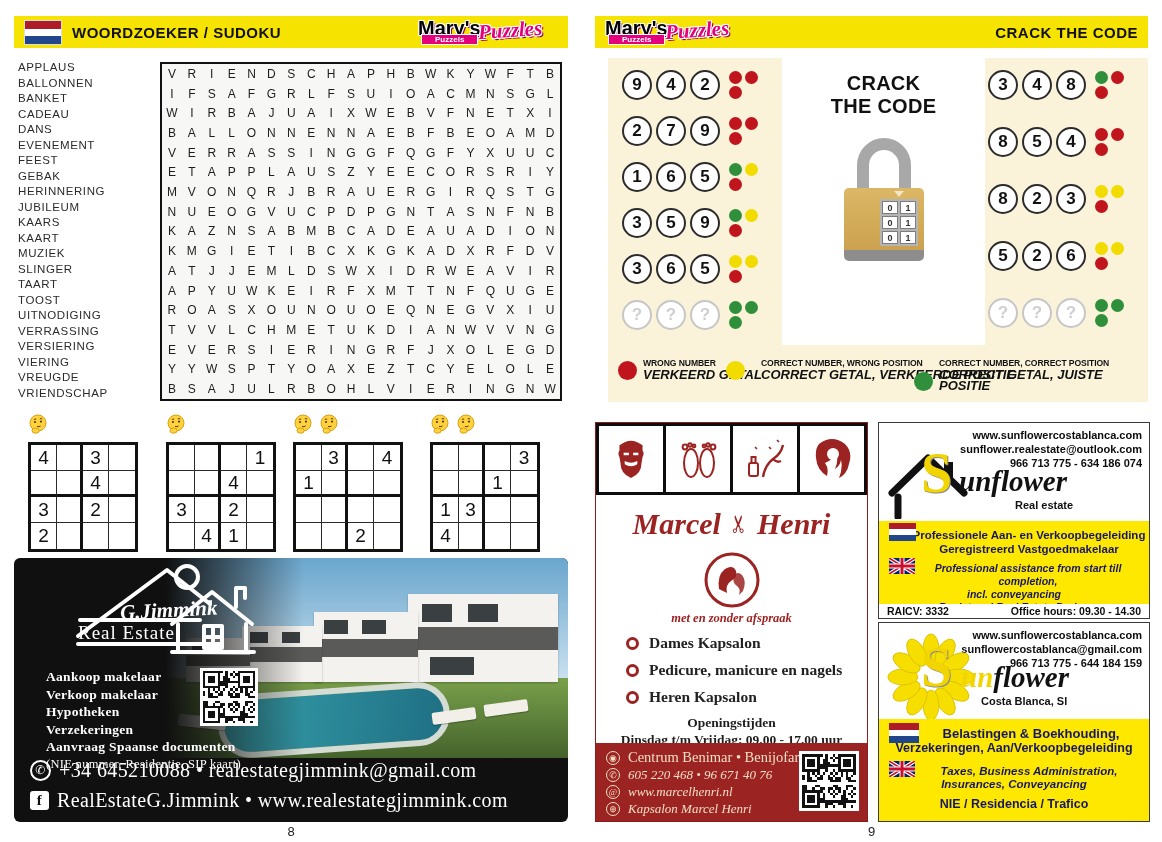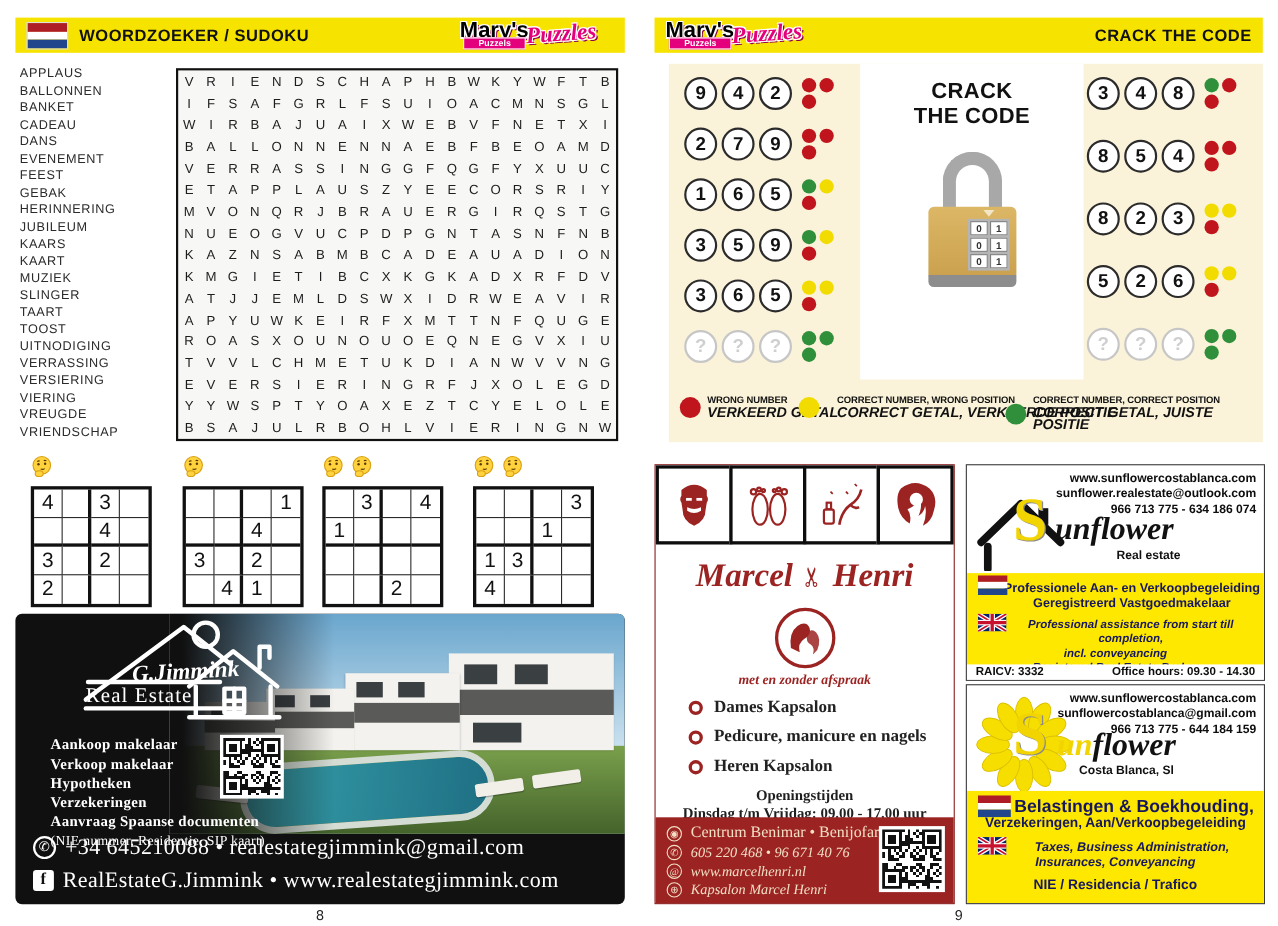--- a/index.html
+++ b/index.html
@@ -90,21 +90,21 @@
   .lock-shackle{position:absolute;left:13px;top:0;width:54px;height:58px;border:12px solid #a8a8a8;border-bottom:none;border-radius:28px 28px 0 0}
   .lock-body{position:absolute;left:0;top:50px;width:80px;height:66px;background:linear-gradient(#dcb765,#caa04e);border-radius:5px}
   .lock-band{position:absolute;left:0;top:112px;width:80px;height:11px;background:#8d8d8d;border-radius:0 0 5px 5px}
   .lock-mark{position:absolute;left:50px;top:53px;width:0;height:0;border-left:5px solid transparent;border-right:5px solid transparent;border-top:6px solid #f2e6c8}
   .lock-dials{position:absolute;left:36px;top:61px;width:38px;background:#b5b5b5;padding:2px}
   .dial-row{display:flex;gap:2px;margin-bottom:2px}
   .dial-row:last-child{margin-bottom:0}
   .dial-cell{width:16px;height:13px;background:#fff;border:1px solid #7d7d7d;display:flex;align-items:center;justify-content:center;
     font:700 9px "Liberation Sans",sans-serif;color:#333}
   
-  .legend-item{position:absolute;top:300px;display:flex;align-items:center;gap:6px}
+  .legend-item{position:absolute;top:300px;display:flex;align-items:flex-end;gap:6px}
   .legend-dot{width:19px;height:19px;border-radius:50%;display:block;margin-top:3px;flex:none}
   .legend-text{display:block}
   .legend-text b{display:block;font-size:8.6px;font-weight:800;letter-spacing:-.1px;line-height:11px;color:#111}
   .legend-text em{display:block;font-size:13px;font-weight:700;font-style:italic;line-height:11px;color:#111}
 
   
   .marcel-ad{position:absolute;left:595px;top:422px;width:273px;height:400px;background:#fff;border:1px solid #8a1d1d}
   .m-icons{display:flex;height:72px}
   .m-iconbox{flex:1;border:3px solid #0d0d0d;margin-left:-3px;background:#fff;display:flex;align-items:center;justify-content:center}
   .m-iconbox:first-child{margin-left:0}
@@ -1543,21 +1543,21 @@
     <span class="sun-word" style="left:80px;top:28px"><span class="yel">un</span><span>flower</span></span>
     <span class="sun-tag" style="left:100px;top:62px">Costa Blanca, Sl</span>
   </div>
   <div class="sun-band" style="top:96px;height:104px">
     <div class="band-row" style="padding-top:8px">
       <span class="flag" style="top:4px"><svg width="30" height="20">
             <rect width="30" height="7" fill="#ae1c28"></rect>
             <rect y="7" width="30" height="6" fill="#fff"></rect>
             <rect y="13" width="30" height="7" fill="#21468b"></rect>
           </svg></span>
-      <div class="band-nl-line" style="font-size:16px;margin-left:34px">Belastingen &amp; Boekhouding,</div>
+      <div class="band-nl-line" style="font-size:13px;margin-left:34px">Belastingen &amp; Boekhouding,</div>
       <div class="band-nl-line" style="font-size:12.5px">Verzekeringen, Aan/Verkoopbegeleiding</div>
     </div>
     <div class="band-row" style="padding-top:10px">
       <span class="flag" style="top:6px"><svg width="26" height="16">
             <rect width="26" height="16" fill="#012169"></rect>
             <path d="M0 0 L26 16 M26 0 L0 16" stroke="#fff" stroke-width="4"></path>
             <path d="M0 0 L26 16 M26 0 L0 16" stroke="#c8102e" stroke-width="1.6"></path>
             <rect x="10.5" width="5" height="16" fill="#fff"></rect>
             <rect y="5.5" width="26" height="5" fill="#fff"></rect>
             <rect x="11.5" width="3" height="16" fill="#c8102e"></rect>

